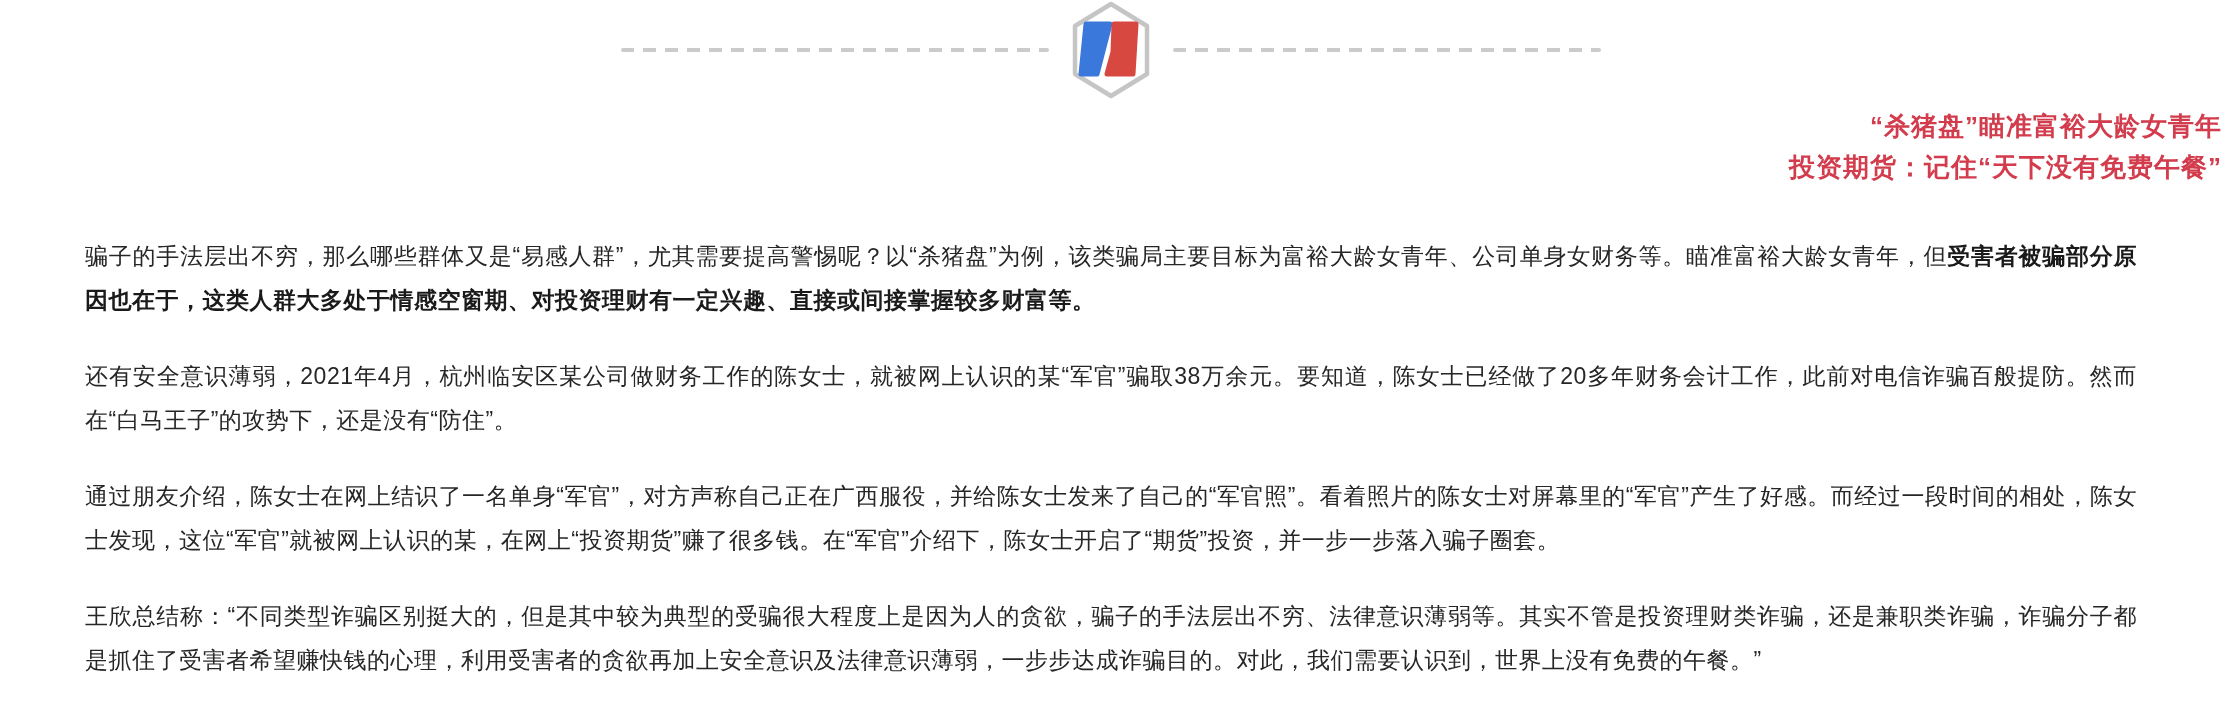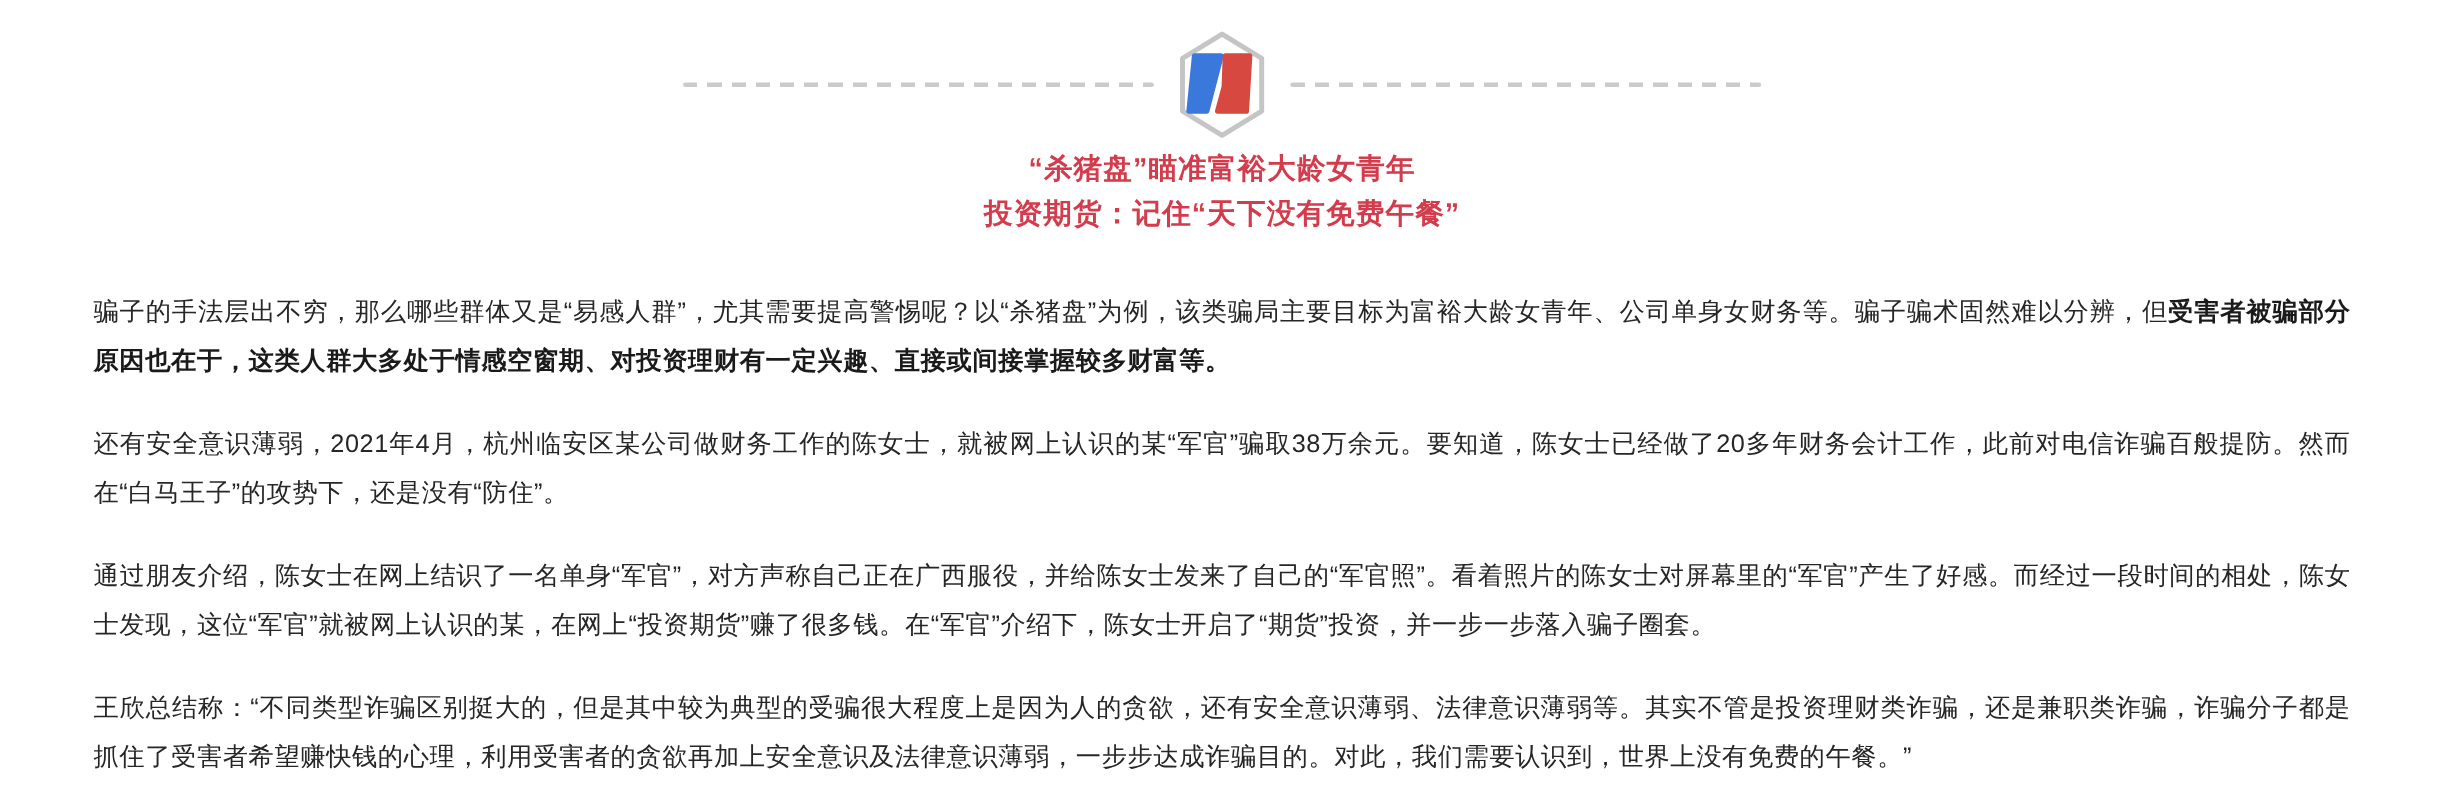--- a/index.html
+++ b/index.html
@@ -6,21 +6,21 @@
   html, body { background: #ffffff; }
   .page {
     position: relative;
     width: 2222px;
     height: 728px;
     background: var(--page-bg, #ffffff);
     font-family: "Liberation Sans", "DejaVu Sans", sans-serif;
     overflow: hidden;
   }
   
-  .header { padding-top: 27px; text-align: center; }
+  .header { text-align: right; }
   .divider-row {
     display: flex;
     align-items: center;
     justify-content: center;
     gap: 18px;
   }
   .dash-line {
     width: 428px;
     height: 4px;
     background: repeating-linear-gradient(
@@ -81,19 +81,19 @@
       <span class="dash-line"></span>
     </div>
 
     <h1 class="title">
       <span class="title-line">“杀猪盘”瞄准富裕大龄女青年</span>
       <span class="title-line">投资期货：记住“天下没有免费午餐”</span>
     </h1>
   </header>
 
   <main class="article" id="article-body">
-      <p class="para"><span class="seg">骗子的手法层出不穷，那么哪些群体又是“易感人群”，尤其需要提高警惕呢？以“杀猪盘”为例，该类骗局主要目标为富裕大龄女青年、公司单身女财务等。骗子骗术固然难以分辨，但</span><span class="seg-bold">受害者被骗部分原因也在于，这类人群大多处于情感空窗期、对投资理财有一定兴趣、直接或间接掌握较多财富等。</span></p>
+      <p class="para"><span class="seg">骗子的手法层出不穷，那么哪些群体又是“易感人群”，尤其需要提高警惕呢？以“杀猪盘”为例，该类骗局主要目标为富裕大龄女青年、公司单身女财务等。瞄准富裕大龄女青年，但</span><span class="seg-bold">受害者被骗部分原因也在于，这类人群大多处于情感空窗期、对投资理财有一定兴趣、直接或间接掌握较多财富等。</span></p>
       <p class="para"><span class="seg">还有安全意识薄弱，2021年4月，杭州临安区某公司做财务工作的陈女士，就被网上认识的某“军官”骗取38万余元。要知道，陈女士已经做了20多年财务会计工作，此前对电信诈骗百般提防。然而在“白马王子”的攻势下，还是没有“防住”。</span></p>
       <p class="para"><span class="seg">通过朋友介绍，陈女士在网上结识了一名单身“军官”，对方声称自己正在广西服役，并给陈女士发来了自己的“军官照”。看着照片的陈女士对屏幕里的“军官”产生了好感。而经过一段时间的相处，陈女士发现，这位“军官”就被网上认识的某，在网上“投资期货”赚了很多钱。在“军官”介绍下，陈女士开启了“期货”投资，并一步一步落入骗子圈套。</span></p>
-      <p class="para"><span class="seg">王欣总结称：“不同类型诈骗区别挺大的，但是其中较为典型的受骗很大程度上是因为人的贪欲，还有安全意识薄弱、法律意识薄弱等。其实不管是投资理财类诈骗，还是兼职类诈骗，诈骗分子都是抓住了受害者希望赚快钱的心理，利用受害者的贪欲再加上安全意识及法律意识薄弱，一步步达成诈骗目的。对此，我们需要认识到，世界上没有免费的午餐。”</span></p>
+      <p class="para"><span class="seg">王欣总结称：“不同类型诈骗区别挺大的，但是其中较为典型的受骗很大程度上是因为人的贪欲，骗子的手法层出不穷、法律意识薄弱等。其实不管是投资理财类诈骗，还是兼职类诈骗，诈骗分子都是抓住了受害者希望赚快钱的心理，利用受害者的贪欲再加上安全意识及法律意识薄弱，一步步达成诈骗目的。对此，我们需要认识到，世界上没有免费的午餐。”</span></p>
     </main>
 
 </div>
 
 </body></html>

